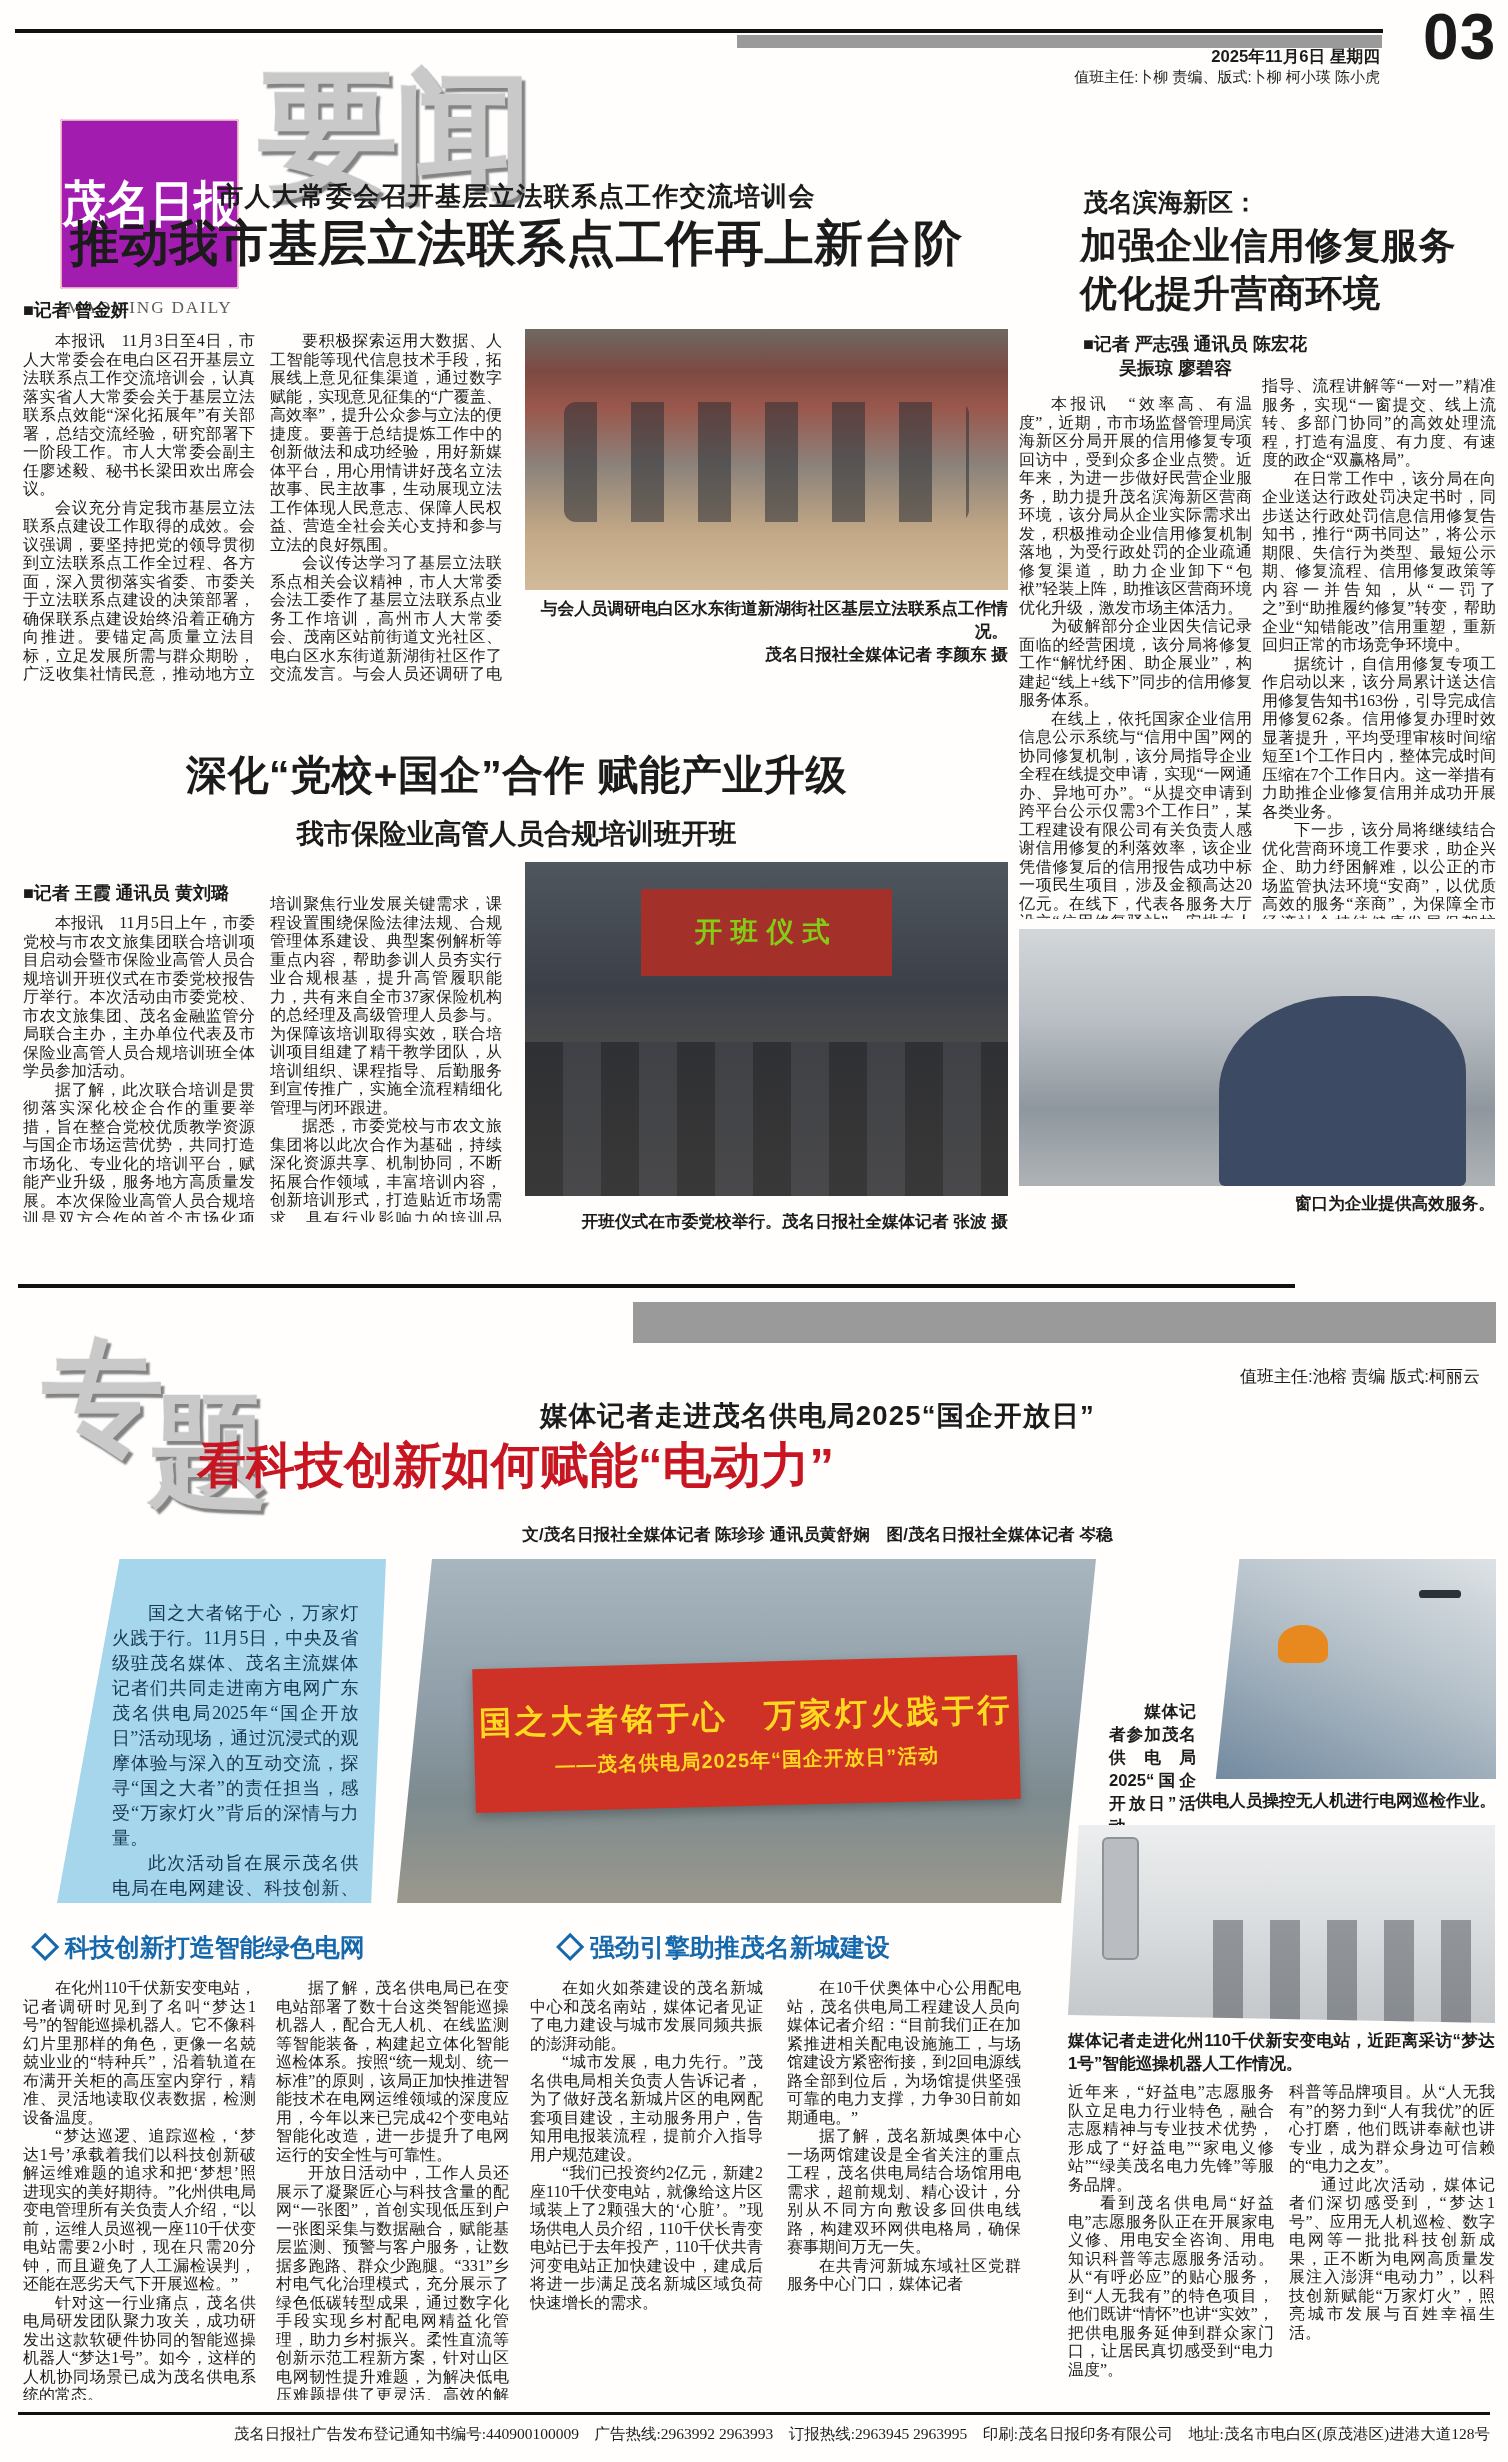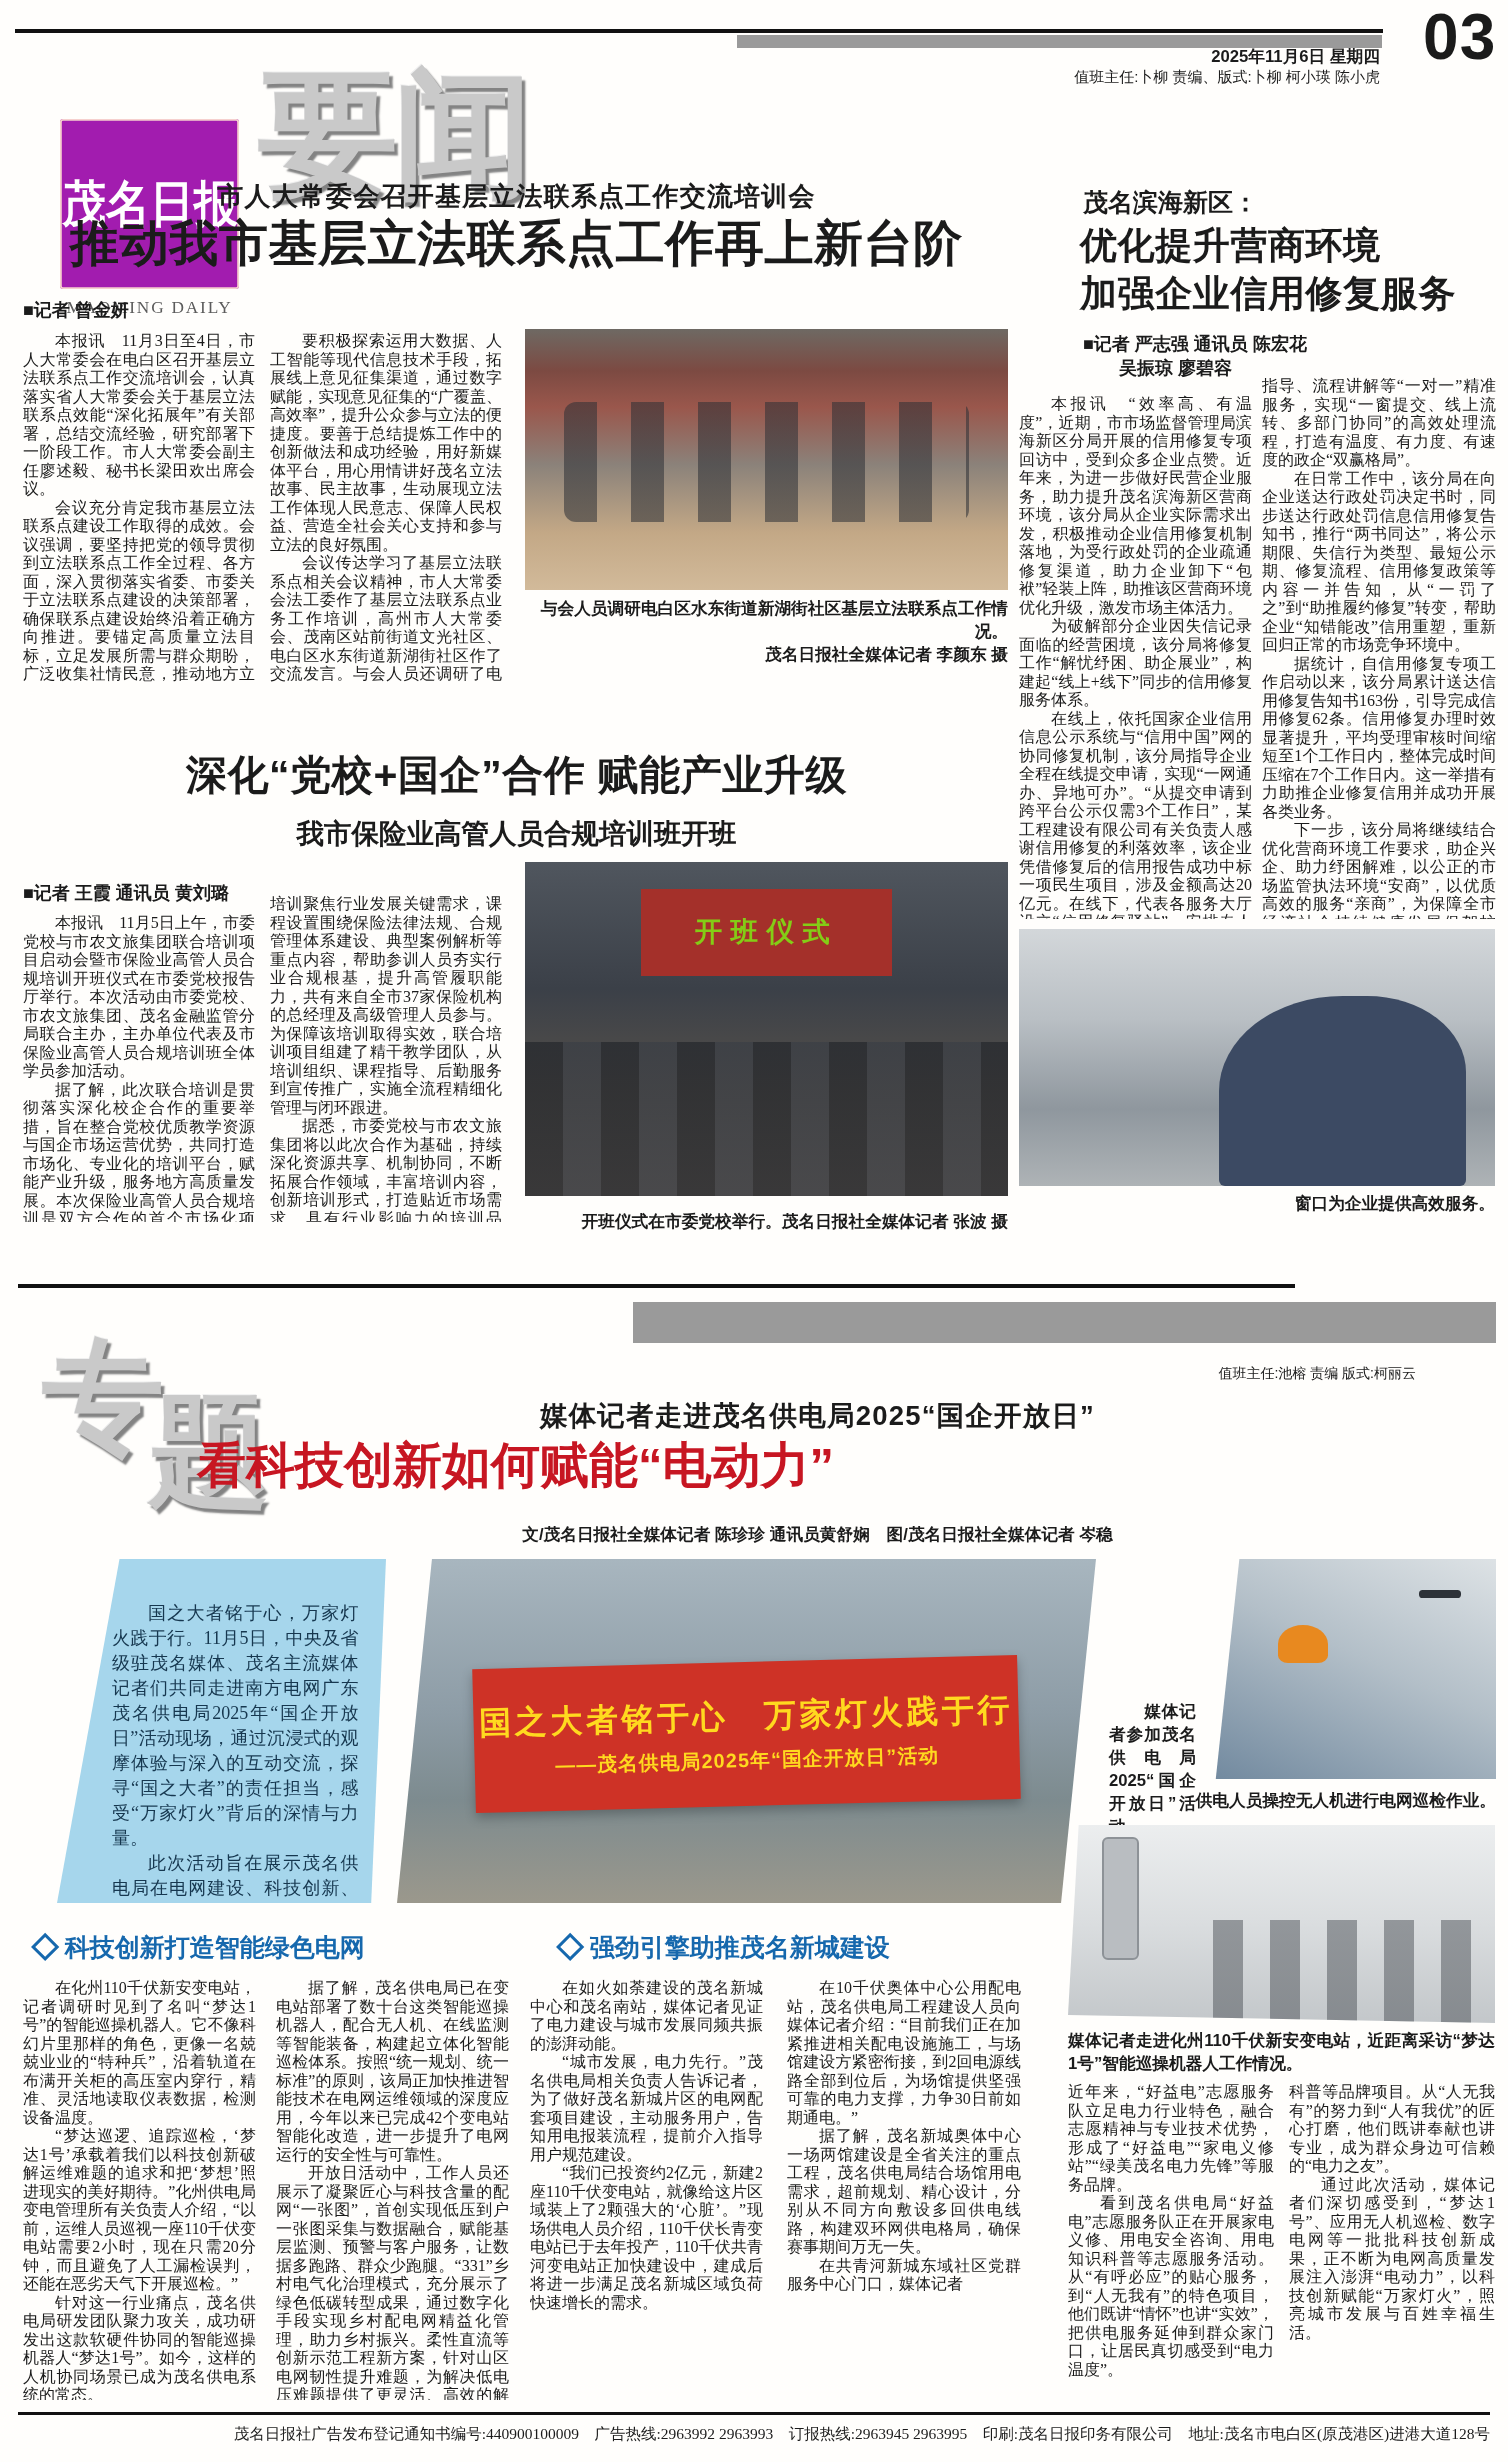--- a/index.html
+++ b/index.html
@@ -65,21 +65,21 @@
           display:flex;align-items:center;justify-content:center;color:#84cc16;font-size:27.5px;font-weight:800;letter-spacing:8.4px;
           font-family:"Liberation Sans","DejaVu Sans",sans-serif;}
   #photo2 .aud{position:absolute;left:0;bottom:0;width:100%;height:46%;
           background:repeating-linear-gradient(90deg,#23262b 0 38px,#3a3e45 38px 76px);opacity:.7;}
   #a3-caption{left:525px;top:1210px;width:483px;text-align:right;}
   
   #sp-rule{left:18px;top:1284px;width:1277px;height:3.6px;}
   #sp-graybar{left:633px;top:1302px;width:863px;height:41px;}
   #sp-zt1{left:42px;top:1337px;font-size:122px;}
   #sp-zt2{left:148px;top:1391px;font-size:122px;}
-  #sp-duty{left:1070px;top:1365px;width:346px;text-align:right;font-size:14px;}
+  #sp-duty{left:1134px;top:1365px;width:346px;text-align:right;font-size:17px;}
   #sp-kicker{left:316px;top:1398px;width:1003px;font-size:27.5px;}
   #sp-headline{left:197px;top:1433px;width:1241px;font-size:49px;font-weight:900;}
   #sp-byline{left:197px;top:1523px;width:1241px;text-align:center;font-size:16.7px;font-weight:700;}
   #sp-intro{left:57px;top:1559px;width:329px;height:344px;background:#a6d6ec;
             clip-path:polygon(19% 0,100% 0,95.5% 100%,0 100%);
             padding:42px 27.5px 0 55px;box-sizing:border-box;color:#16374f;
             font-size:18px;line-height:25px;text-align:justify;overflow:hidden;}
   #sp-intro p{margin:0;text-indent:2em;}
   #photo-group{left:397px;top:1559px;width:699px;height:344px;
             clip-path:polygon(5% 0,100% 0,95% 100%,0 100%);
@@ -149,22 +149,22 @@
   <div class="abs photo" id="photo1">
     <div class="ppl"></div>
   </div>
   <div class="abs caption" id="a1-caption">
     <div>与会人员调研电白区水东街道新湖街社区基层立法联系点工作情况。</div>
     <div>茂名日报社全媒体记者 李颜东 摄</div>
   </div>
 
   <div class="abs sans" id="a2-kicker">茂名滨海新区：</div>
   <div class="abs headline sans" id="a2-headline">
+    <div>加强企业信用修复服务</div>
     <div>优化提升营商环境</div>
-    <div>加强企业信用修复服务</div>
   </div>
   <div class="abs byline sans" id="a2-byline">
     <div>■记者 严志强 通讯员 陈宏花</div>
     <div>　　吴振琼 廖碧容</div>
   </div>
   <div class="abs body-col" id="a2-col1">
       <p>本报讯　“效率高、有温度”，近期，市市场监督管理局滨海新区分局开展的信用修复专项回访中，受到众多企业点赞。近年来，为进一步做好民营企业服务，助力提升茂名滨海新区营商环境，该分局从企业实际需求出发，积极推动企业信用修复机制落地，为受行政处罚的企业疏通修复渠道，助力企业卸下“包袱”轻装上阵，助推该区营商环境优化升级，激发市场主体活力。</p>
       <p>为破解部分企业因失信记录面临的经营困境，该分局将修复工作“解忧纾困、助企展业”，构建起“线上+线下”同步的信用修复服务体系。</p>
       <p>在线上，依托国家企业信用信息公示系统与“信用中国”网的协同修复机制，该分局指导企业全程在线提交申请，实现“一网通办、异地可办”。“从提交申请到跨平台公示仅需3个工作日”，某工程建设有限公司有关负责人感谢信用修复的利落效率，该企业凭借修复后的信用报告成功中标一项民生项目，涉及金额高达20亿元。在线下，代表各服务大厅设立“信用修复驿站”，安排专人提供材料</p>
     </div>

